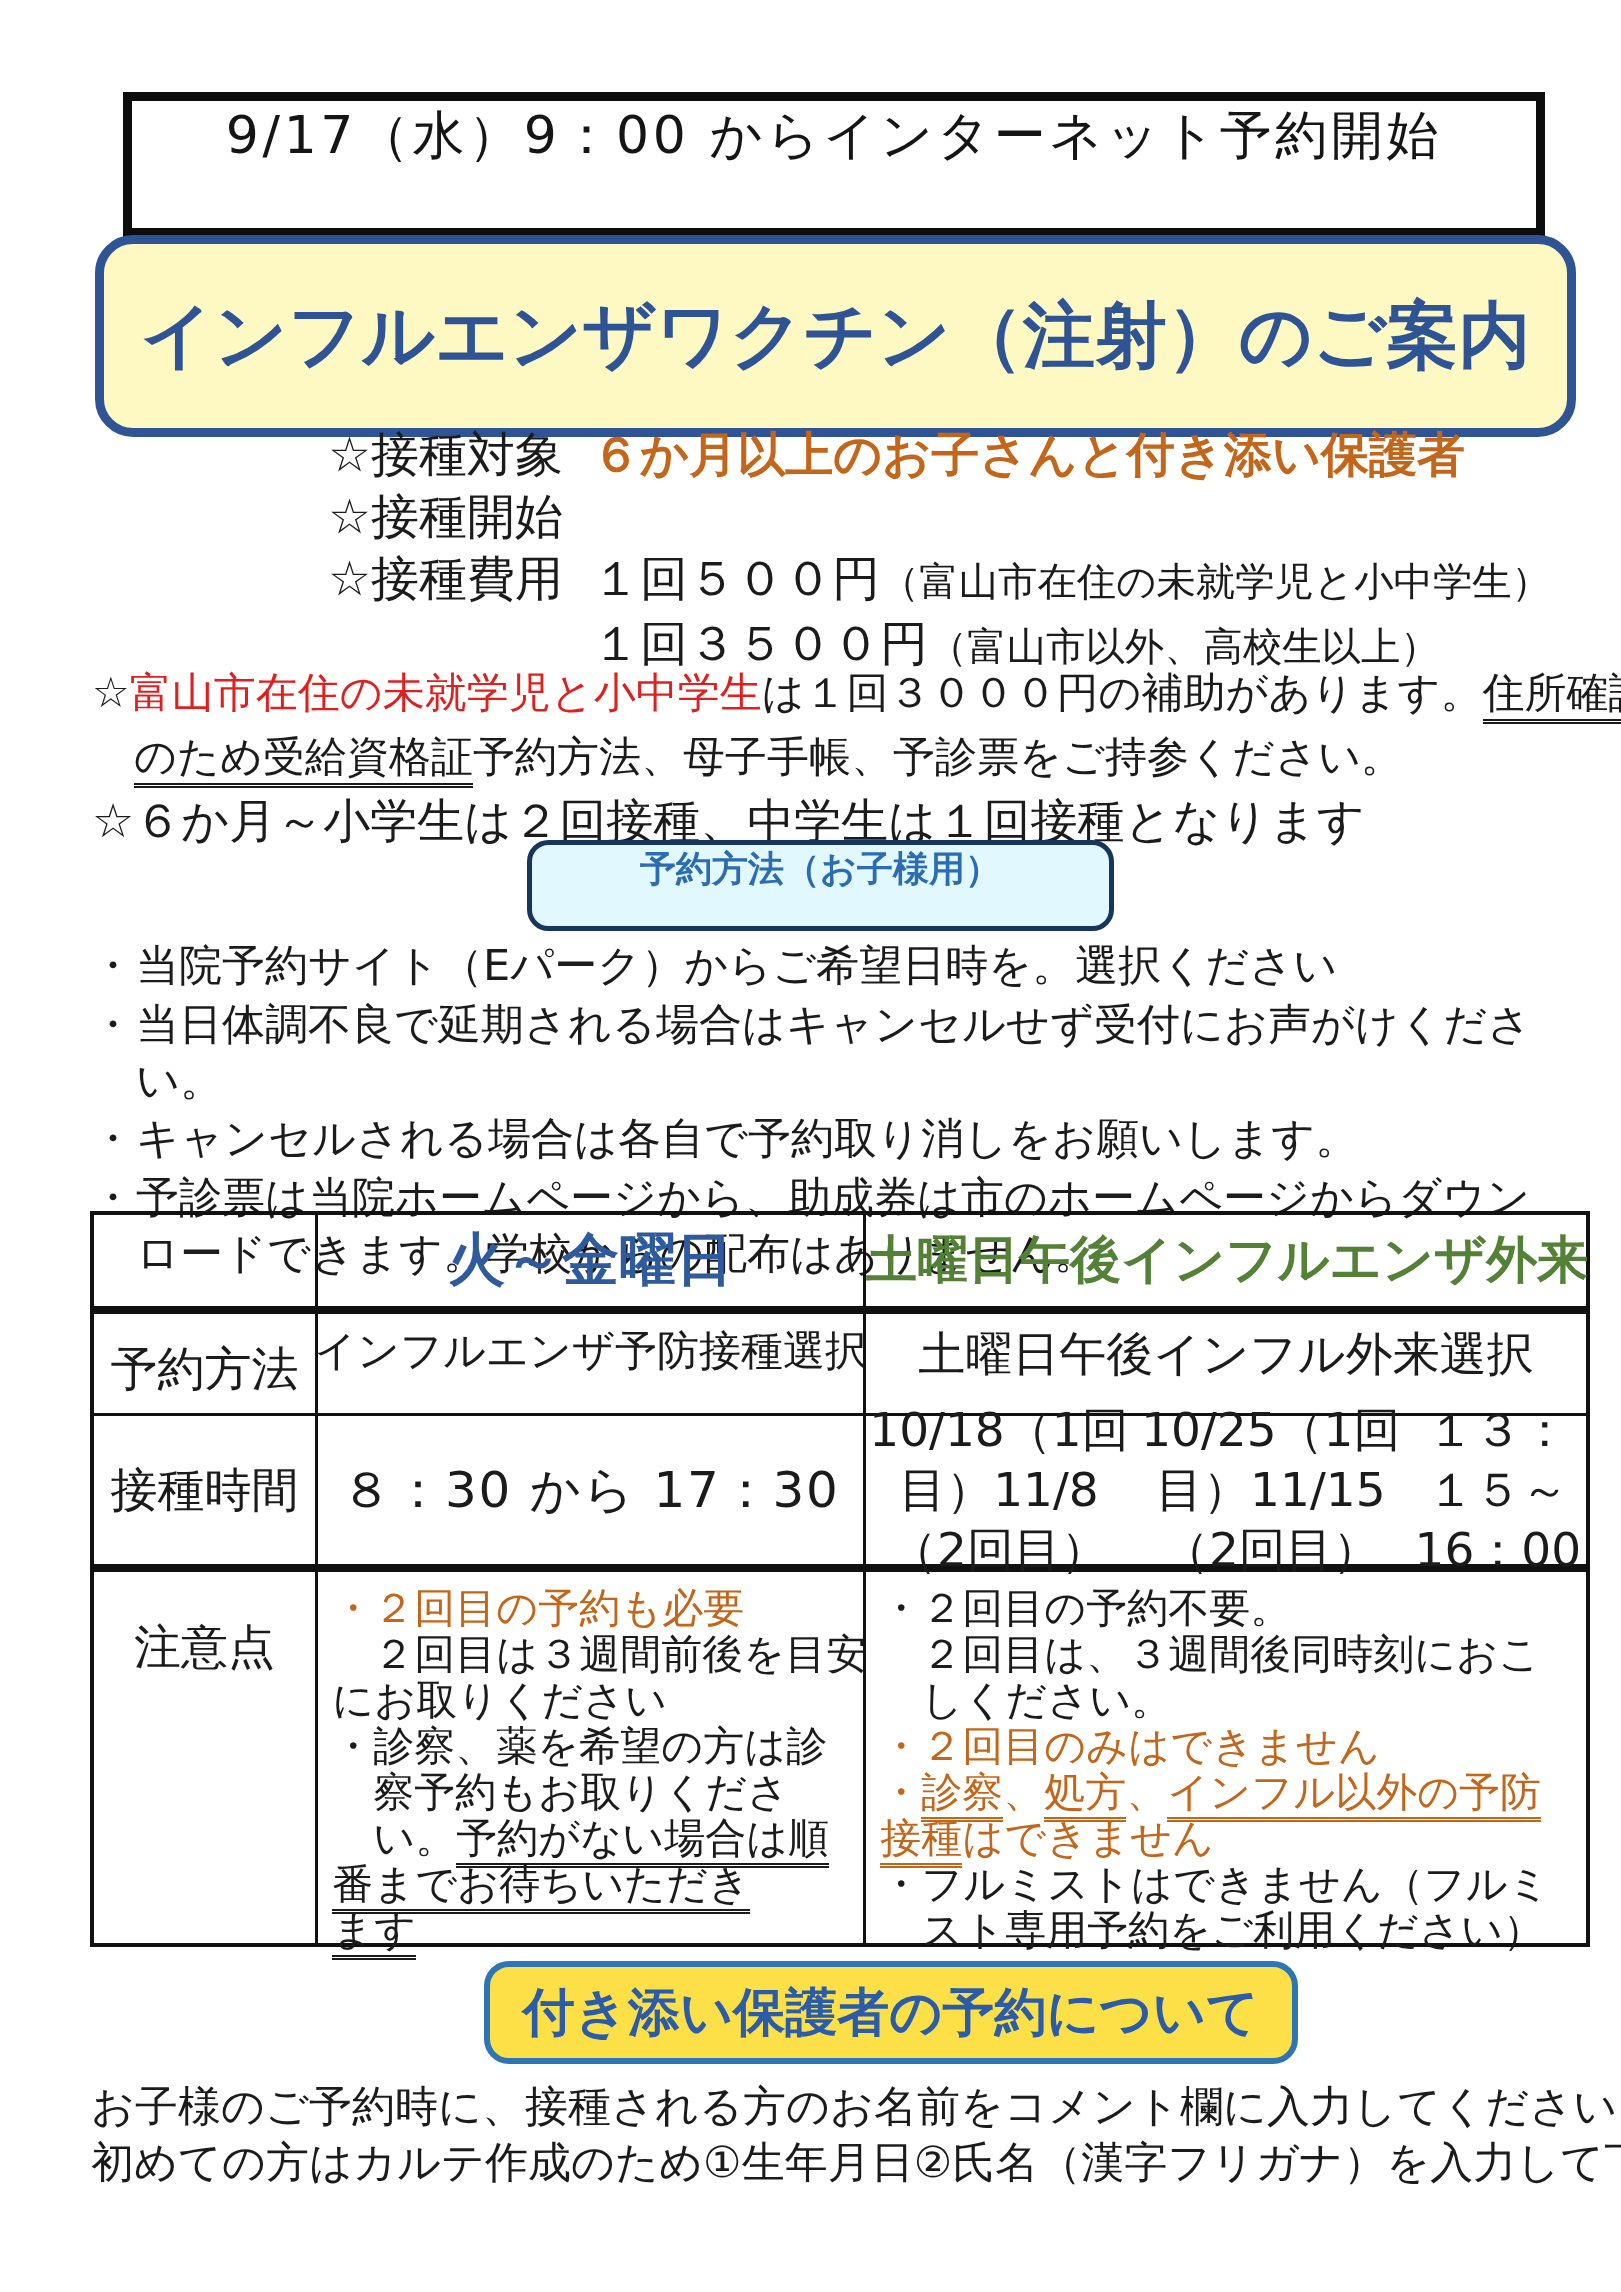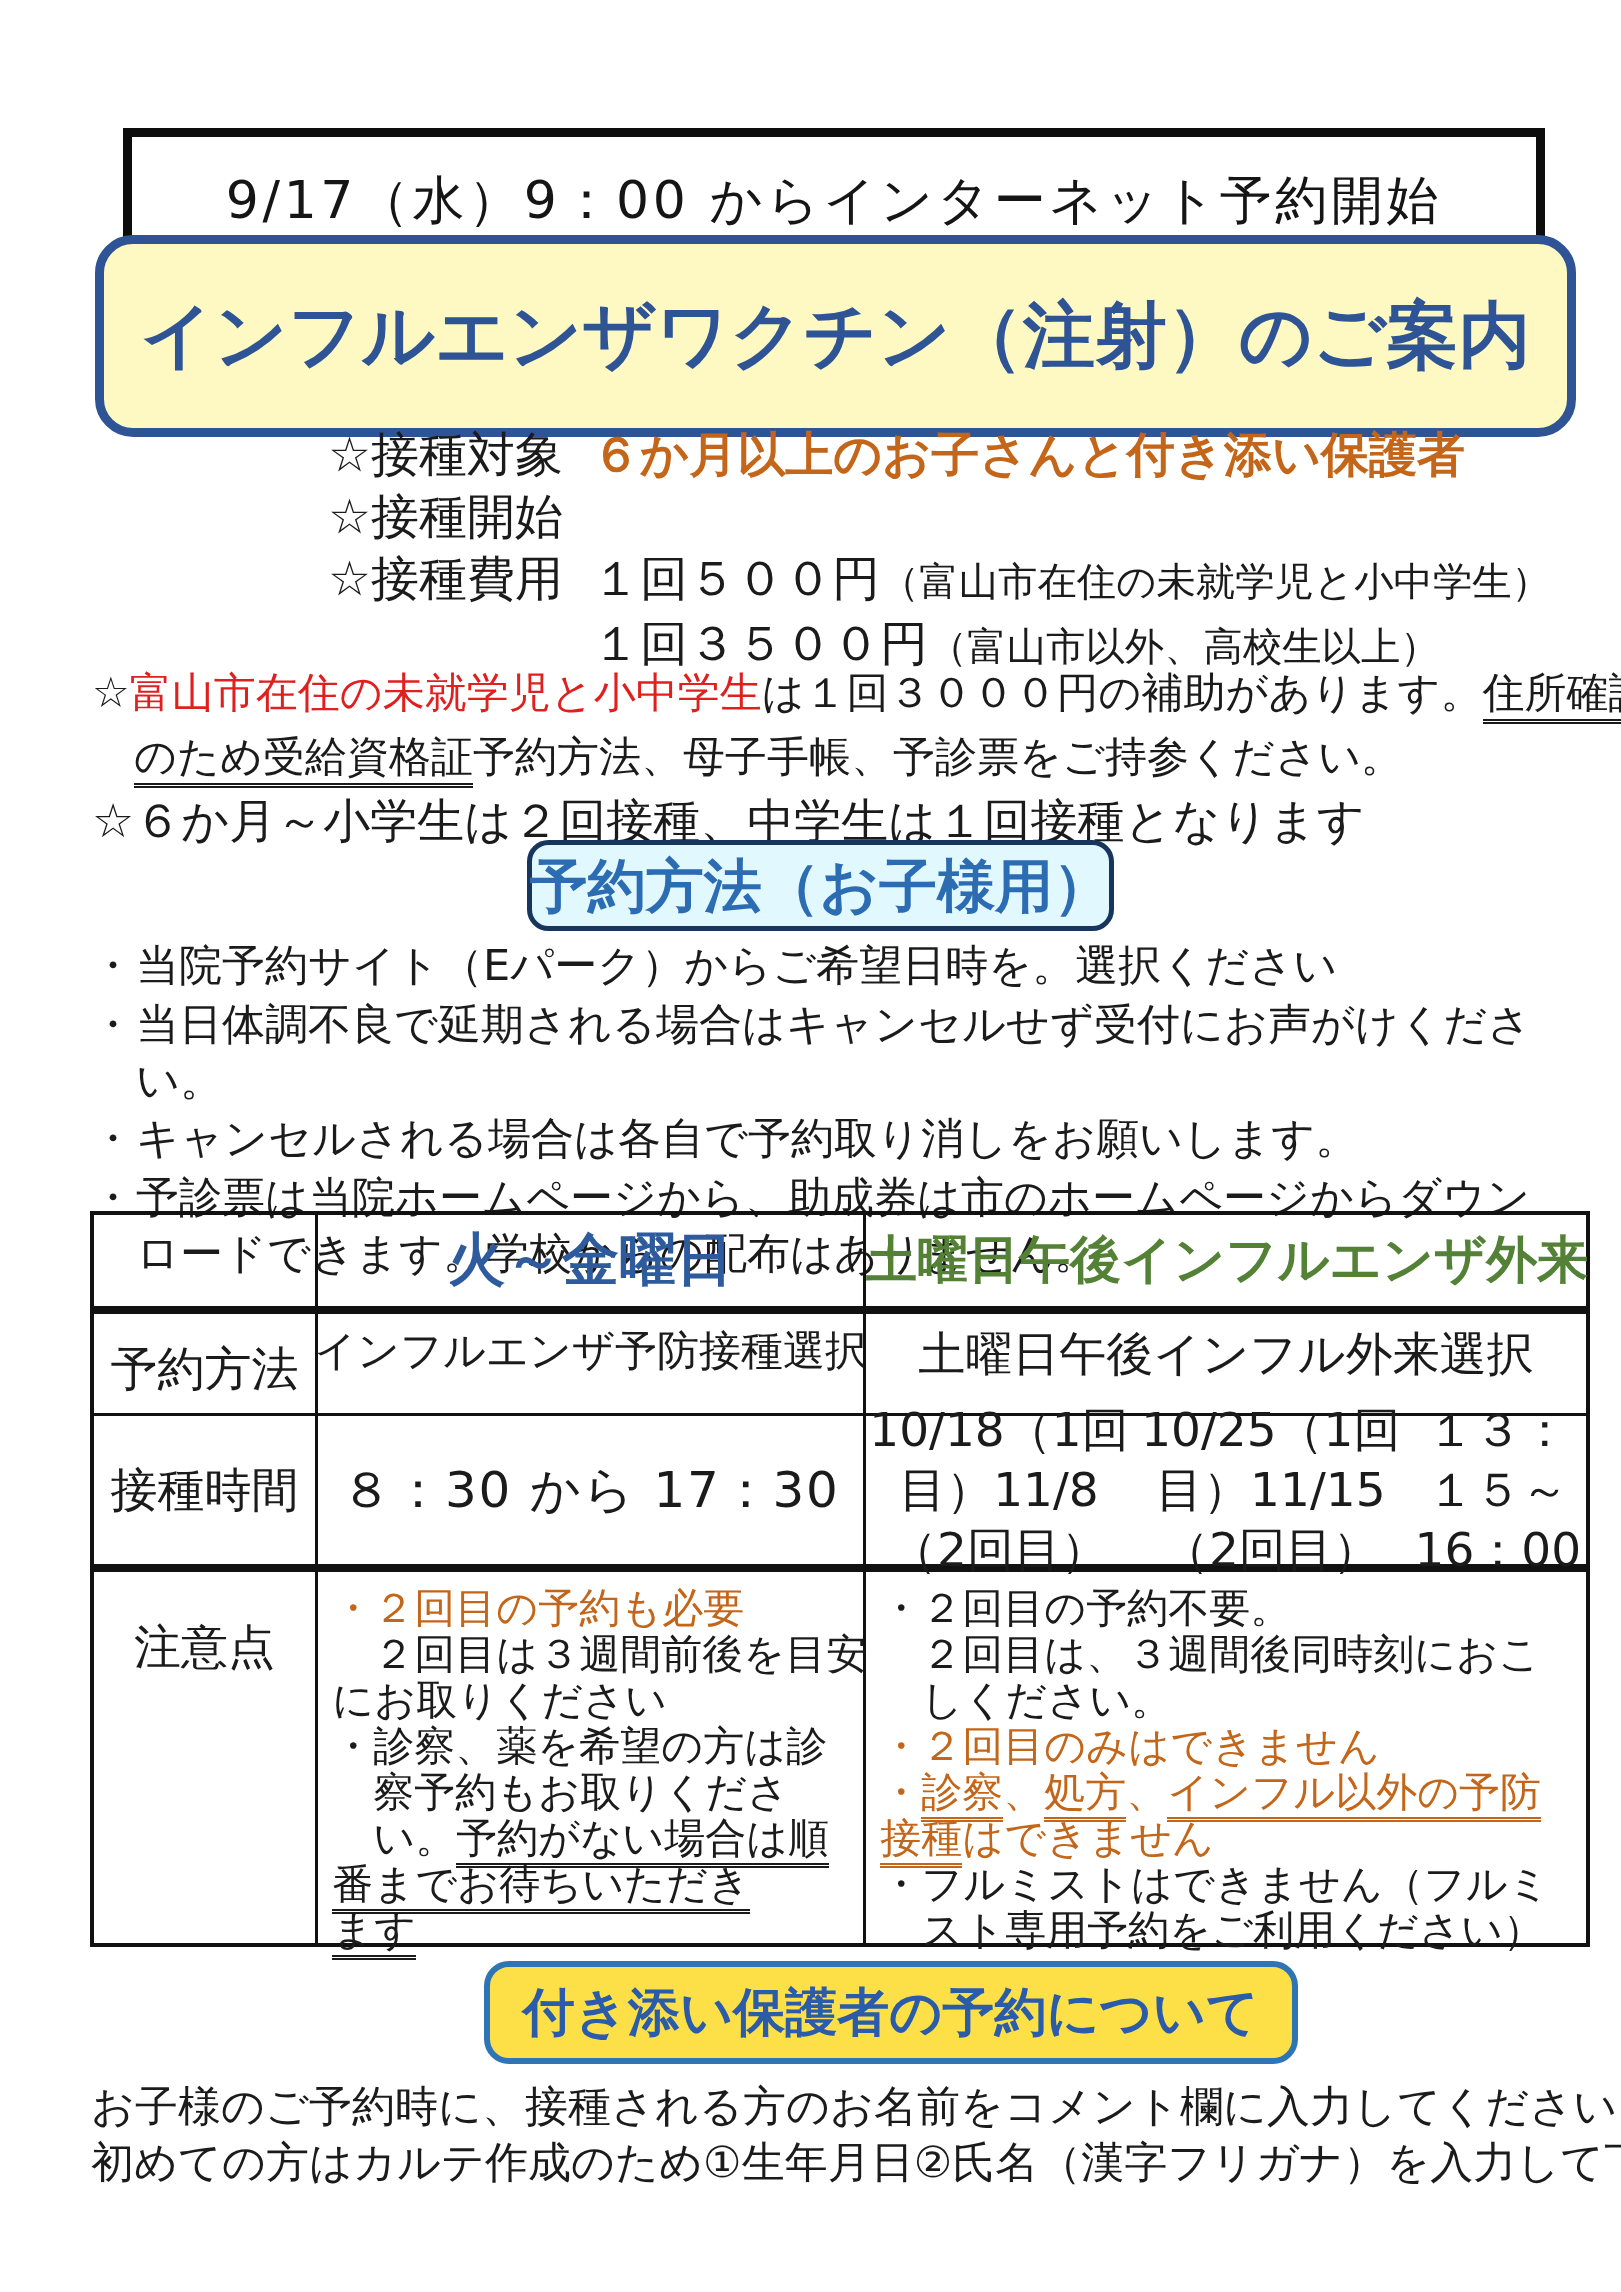--- a/index.html
+++ b/index.html
@@ -5,22 +5,22 @@
   html,body{margin:0;padding:0;background:#888;}
   .page{
     position:relative;width:1622px;height:2293px;background:#ffffff;
     font-family:"DejaVu Sans","Liberation Sans",sans-serif;color:#1b1b1b;
     overflow:hidden;margin:0 auto;
   }
   
   .banner{
     position:absolute;left:123px;top:92px;width:1404px;height:127px;
     border:9.9px solid #0d0d0d;background:#fff;
-    display:flex;align-items:center;justify-content:center;
-    font-size:52px;letter-spacing:3.6px;color:#151515;margin-top:36px;
+    display:flex;justify-content:center;
+    font-size:52px;letter-spacing:3.6px;color:#151515;
   }
   
   .title-box{
     position:absolute;left:95px;top:235px;width:1463px;height:184px;
     background:#fef9c3;border:9px solid #2f5496;border-radius:38px;
     display:flex;align-items:center;justify-content:center;
     font-size:72px;font-weight:bold;color:#2f5496;white-space:nowrap;
   }
   
   .info-block{position:absolute;left:296px;top:423px;font-size:48px;line-height:62px;margin-left:32px;}
@@ -32,22 +32,22 @@
   .seg-small{font-size:0.82em;}
   .seg-u2{border-bottom:5.4px double currentColor;padding-bottom:1.8px;}
   
   .note{position:absolute;left:92px;white-space:nowrap;}
   .note.subsidy{top:661px;font-size:42px;line-height:64px;}
   .note.doses{top:790px;font-size:47px;}
   
   .child-heading-box{
     position:absolute;left:527px;top:840px;width:577px;height:81px;
     background:#e2f8ff;border:5.4px solid #17365e;border-radius:21.5px;
-    display:flex;align-items:flex-end;justify-content:center;
-    font-size:58px;font-weight:bold;color:#2b6cb3;white-space:nowrap;
+    display:flex;align-items:flex-start;justify-content:center;
+    font-size:36px;font-weight:bold;color:#2b6cb3;white-space:nowrap;
   }
   
   .bullets{
     position:absolute;left:91px;top:937px;width:1455px;
     margin:0;padding:0;list-style:none;font-size:43px;line-height:56px;
   }
   .bullets li{display:flex;margin-bottom:2.7px;}
   .bullets .dot{width:45px;flex:none;}
   .bullets .li-text{flex:1;}
   

